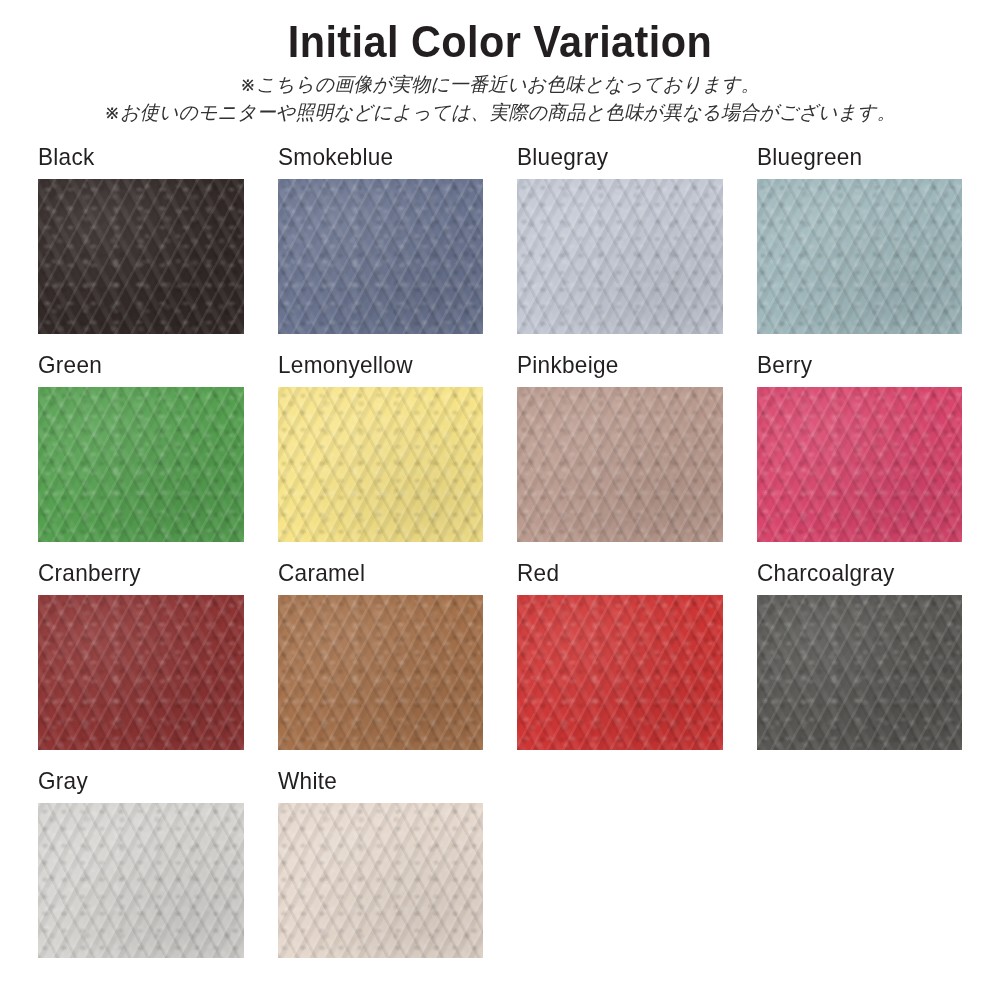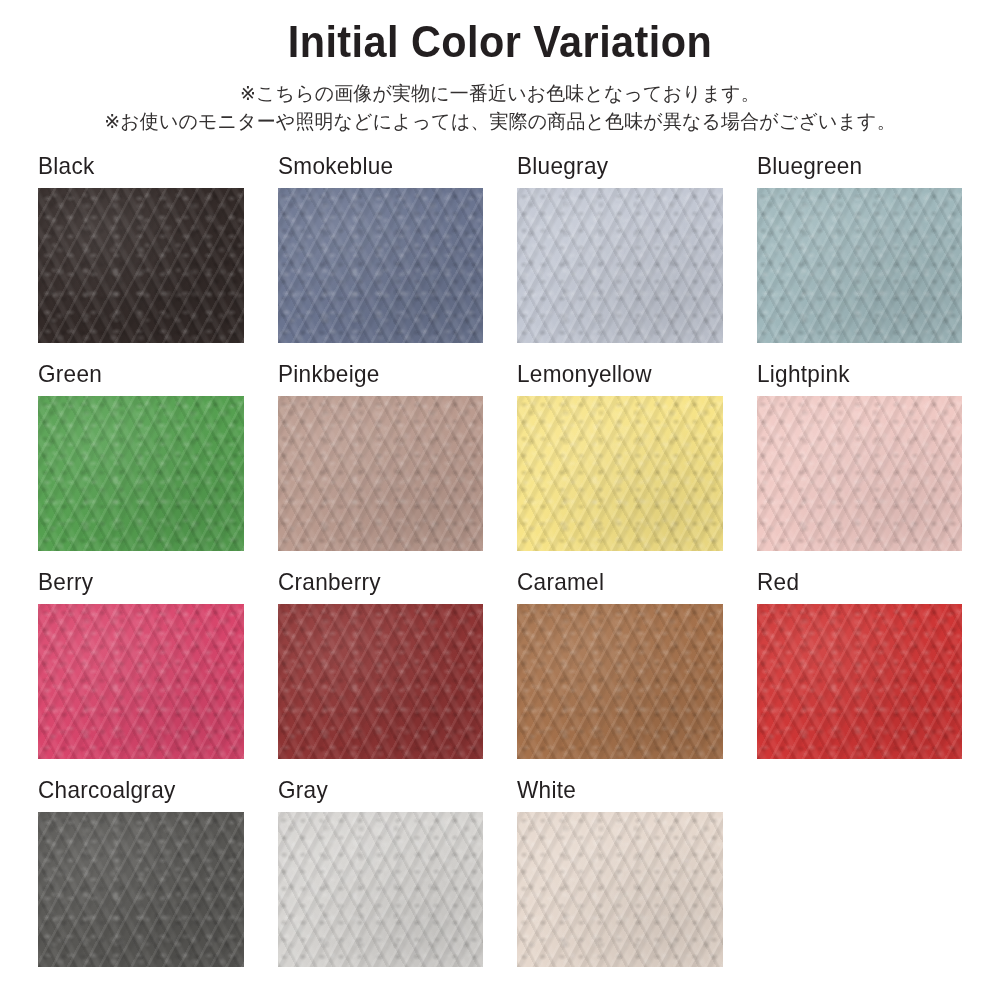--- a/index.html
+++ b/index.html
@@ -31,21 +31,21 @@
     font-size: 45px;
     line-height: 56px;
     font-weight: 700;
     letter-spacing: 0.5px;
     color: #231f20;
     transform: scaleX(0.92);
     transform-origin: center;
     margin: 0;
   }
   .notes {
-    margin-top: 9px;
+    font-style: italic;
   }
   .note {
     font-size: 19.5px;
     line-height: 28px;
     color: #333030;
     letter-spacing: 0.2px;
     transform: scaleX(0.97);
     transform-origin: center;
   }
 
@@ -143,33 +143,29 @@
       <div class="swatch-label">Bluegreen</div>
       <div class="swatch" style="background-color: rgb(159, 184, 188);"></div>
     </div>
 
     <div class="cell">
       <div class="swatch-label">Green</div>
       <div class="swatch" style="background-color: rgb(85, 160, 80);"></div>
     </div>
 
     <div class="cell">
+      <div class="swatch-label">Lemonyellow</div>
+      <div class="swatch" style="background-color: rgb(247, 228, 136);"></div>
+    </div>
+
+    <div class="cell">
       <div class="swatch-label">Pinkbeige</div>
       <div class="swatch" style="background-color: rgb(187, 155, 143);"></div>
     </div>
 
-    <div class="cell">
-      <div class="swatch-label">Lemonyellow</div>
-      <div class="swatch" style="background-color: rgb(247, 228, 136);"></div>
-    </div>
-
-    <div class="cell">
-      <div class="swatch-label">Lightpink</div>
-      <div class="swatch" style="background-color: rgb(240, 201, 196);"></div>
-    </div>
 
     <div class="cell">
       <div class="swatch-label">Berry</div>
       <div class="swatch" style="background-color: rgb(217, 69, 108);"></div>
     </div>
 
     <div class="cell">
       <div class="swatch-label">Cranberry</div>
       <div class="swatch" style="background-color: rgb(142, 52, 52);"></div>
     </div>

